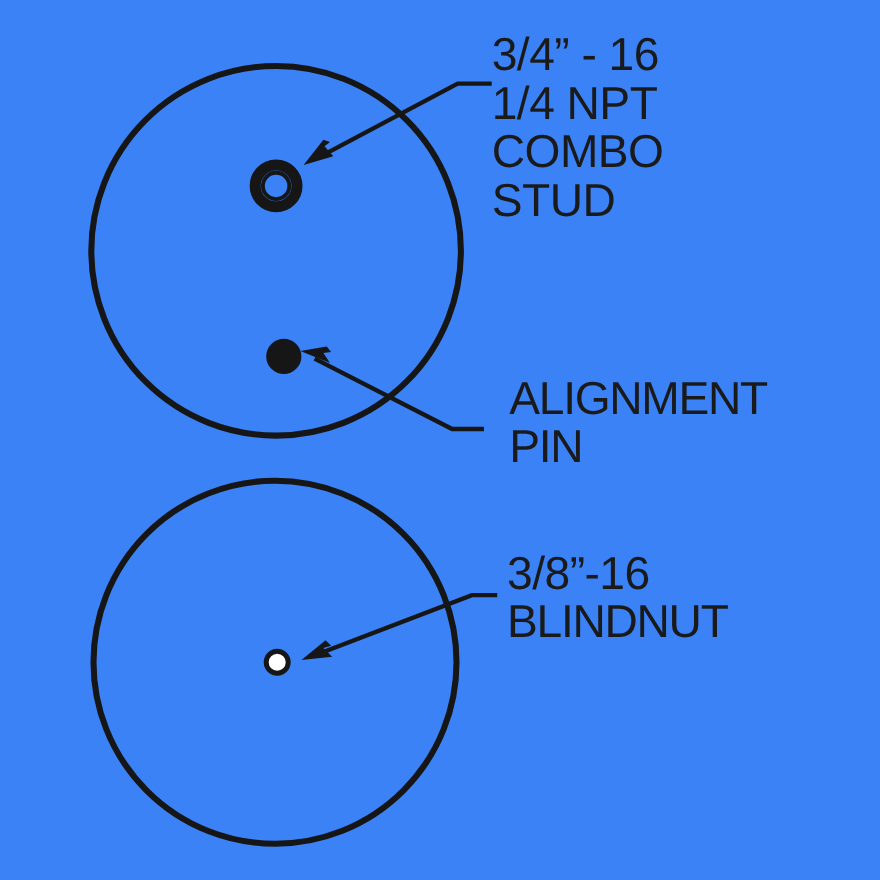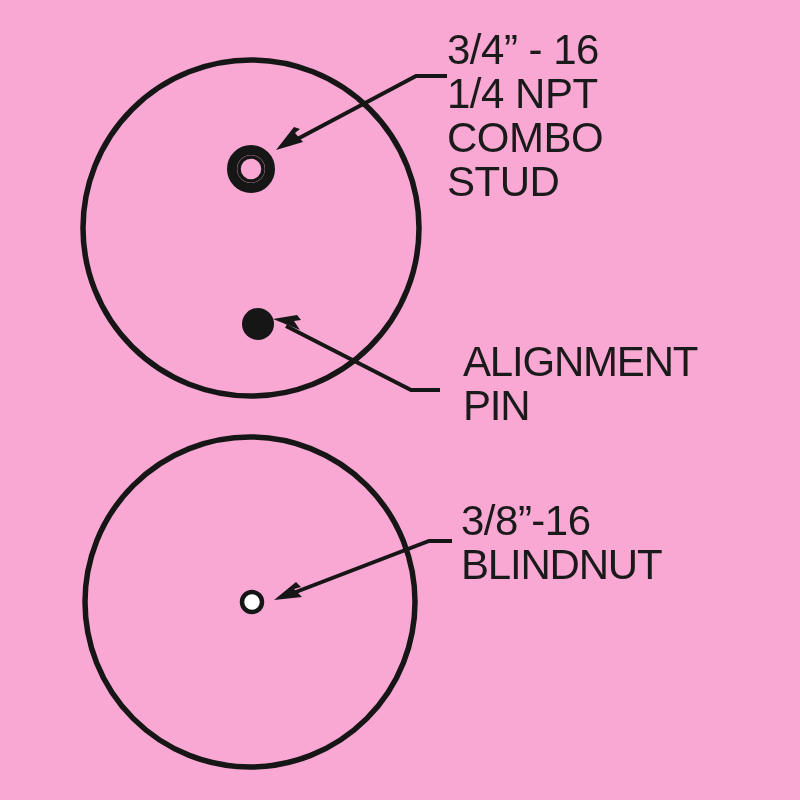--- a/index.html
+++ b/index.html
@@ -11,21 +11,21 @@
   body {
     width: 800px;
     height: 800px;
     overflow: hidden;
     font-family: "Liberation Sans", sans-serif;
   }
   #diagram-root {
     position: relative;
     width: 800px;
     height: 800px;
-    background: #f9a8d4;
+    background: #3b82f6;
   }
   #diagram-svg {
     position: absolute;
     top: 0;
     left: 0;
     width: 800px;
     height: 800px;
     display: block;
   }
   .label-text {

